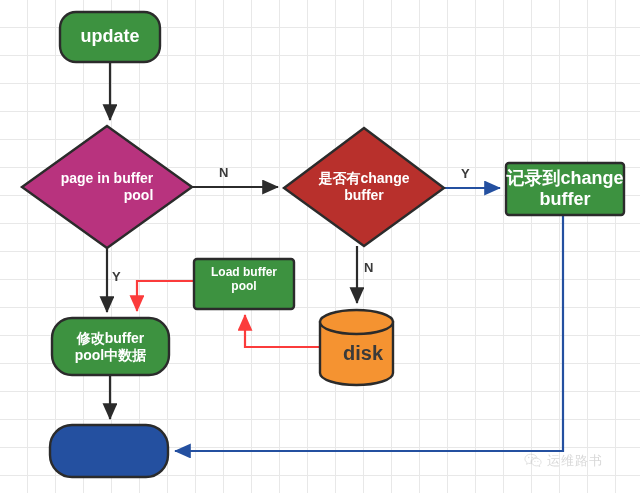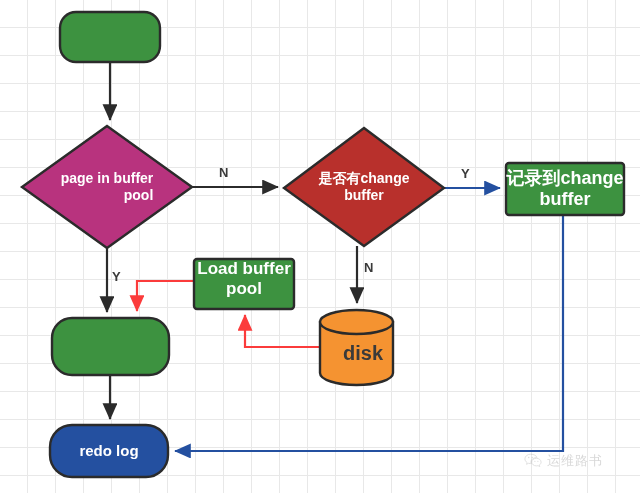--- a/index.html
+++ b/index.html
@@ -114,37 +114,39 @@
 
       <g>
         <path d="M320,322 L320,373 A36.5,12 0 0 0 393,373 L393,322 Z" fill="#f59331" stroke="#2b2b2b" stroke-width="2.4"></path>
         <ellipse cx="356.5" cy="322" rx="36.5" ry="12" fill="#f59331" stroke="#2b2b2b" stroke-width="2.4"></ellipse>
       </g>
 
       <rect x="50" y="425" width="118" height="52" rx="22" ry="22" fill="#2450a0" stroke="#2b2b2b" stroke-width="2.4"></rect>
     </g>
   </svg>
 
+  <div class="node-label" style="left:60px; top:12px; width:100px; height:50px; font-size:18px;">update</div>
 
   <div class="node-label" style="left:27px; top:126px; width:160px; height:122px; font-size:14px;text-align:right;">page in buffer
 pool</div>
 
   <div class="node-label" style="left:288px; top:128px; width:152px; height:118px; font-size:14px;">是否有change
 buffer</div>
 
   <div class="node-label" style="left:506px; top:163px; width:118px; height:52px; font-size:18px;">记录到change
 buffer</div>
 
-  <div class="node-label" style="left:194px; top:259px; width:100px; height:40px; font-size:17px;">Load buffer
+  <div class="node-label" style="left:194px; top:259px; width:100px; height:40px; font-size:12px;">Load buffer
 pool</div>
 
+  <div class="node-label" style="left:52px; top:318px; width:117px; height:57px; font-size:14px;">修改buffer
+pool中数据</div>
 
   <div class="node-label" style="left:320px; top:322px; width:86px; height:63px; font-size:20px; color:#3a3a3a;">disk</div>
 
-  <div class="node-label" style="left:50px; top:425px; width:118px; height:52px; font-size:15px;">redo log</div>
 
   <div class="edge-label" style="left:219px; top:165px;">N</div>
 
   <div class="edge-label" style="left:112px; top:269px;">Y</div>
 
   <div class="edge-label" style="left:461px; top:166px;">Y</div>
 
   <div class="edge-label" style="left:364px; top:260px;">N</div>
 
   <div class="watermark" style="left:524px; top:452px;">

